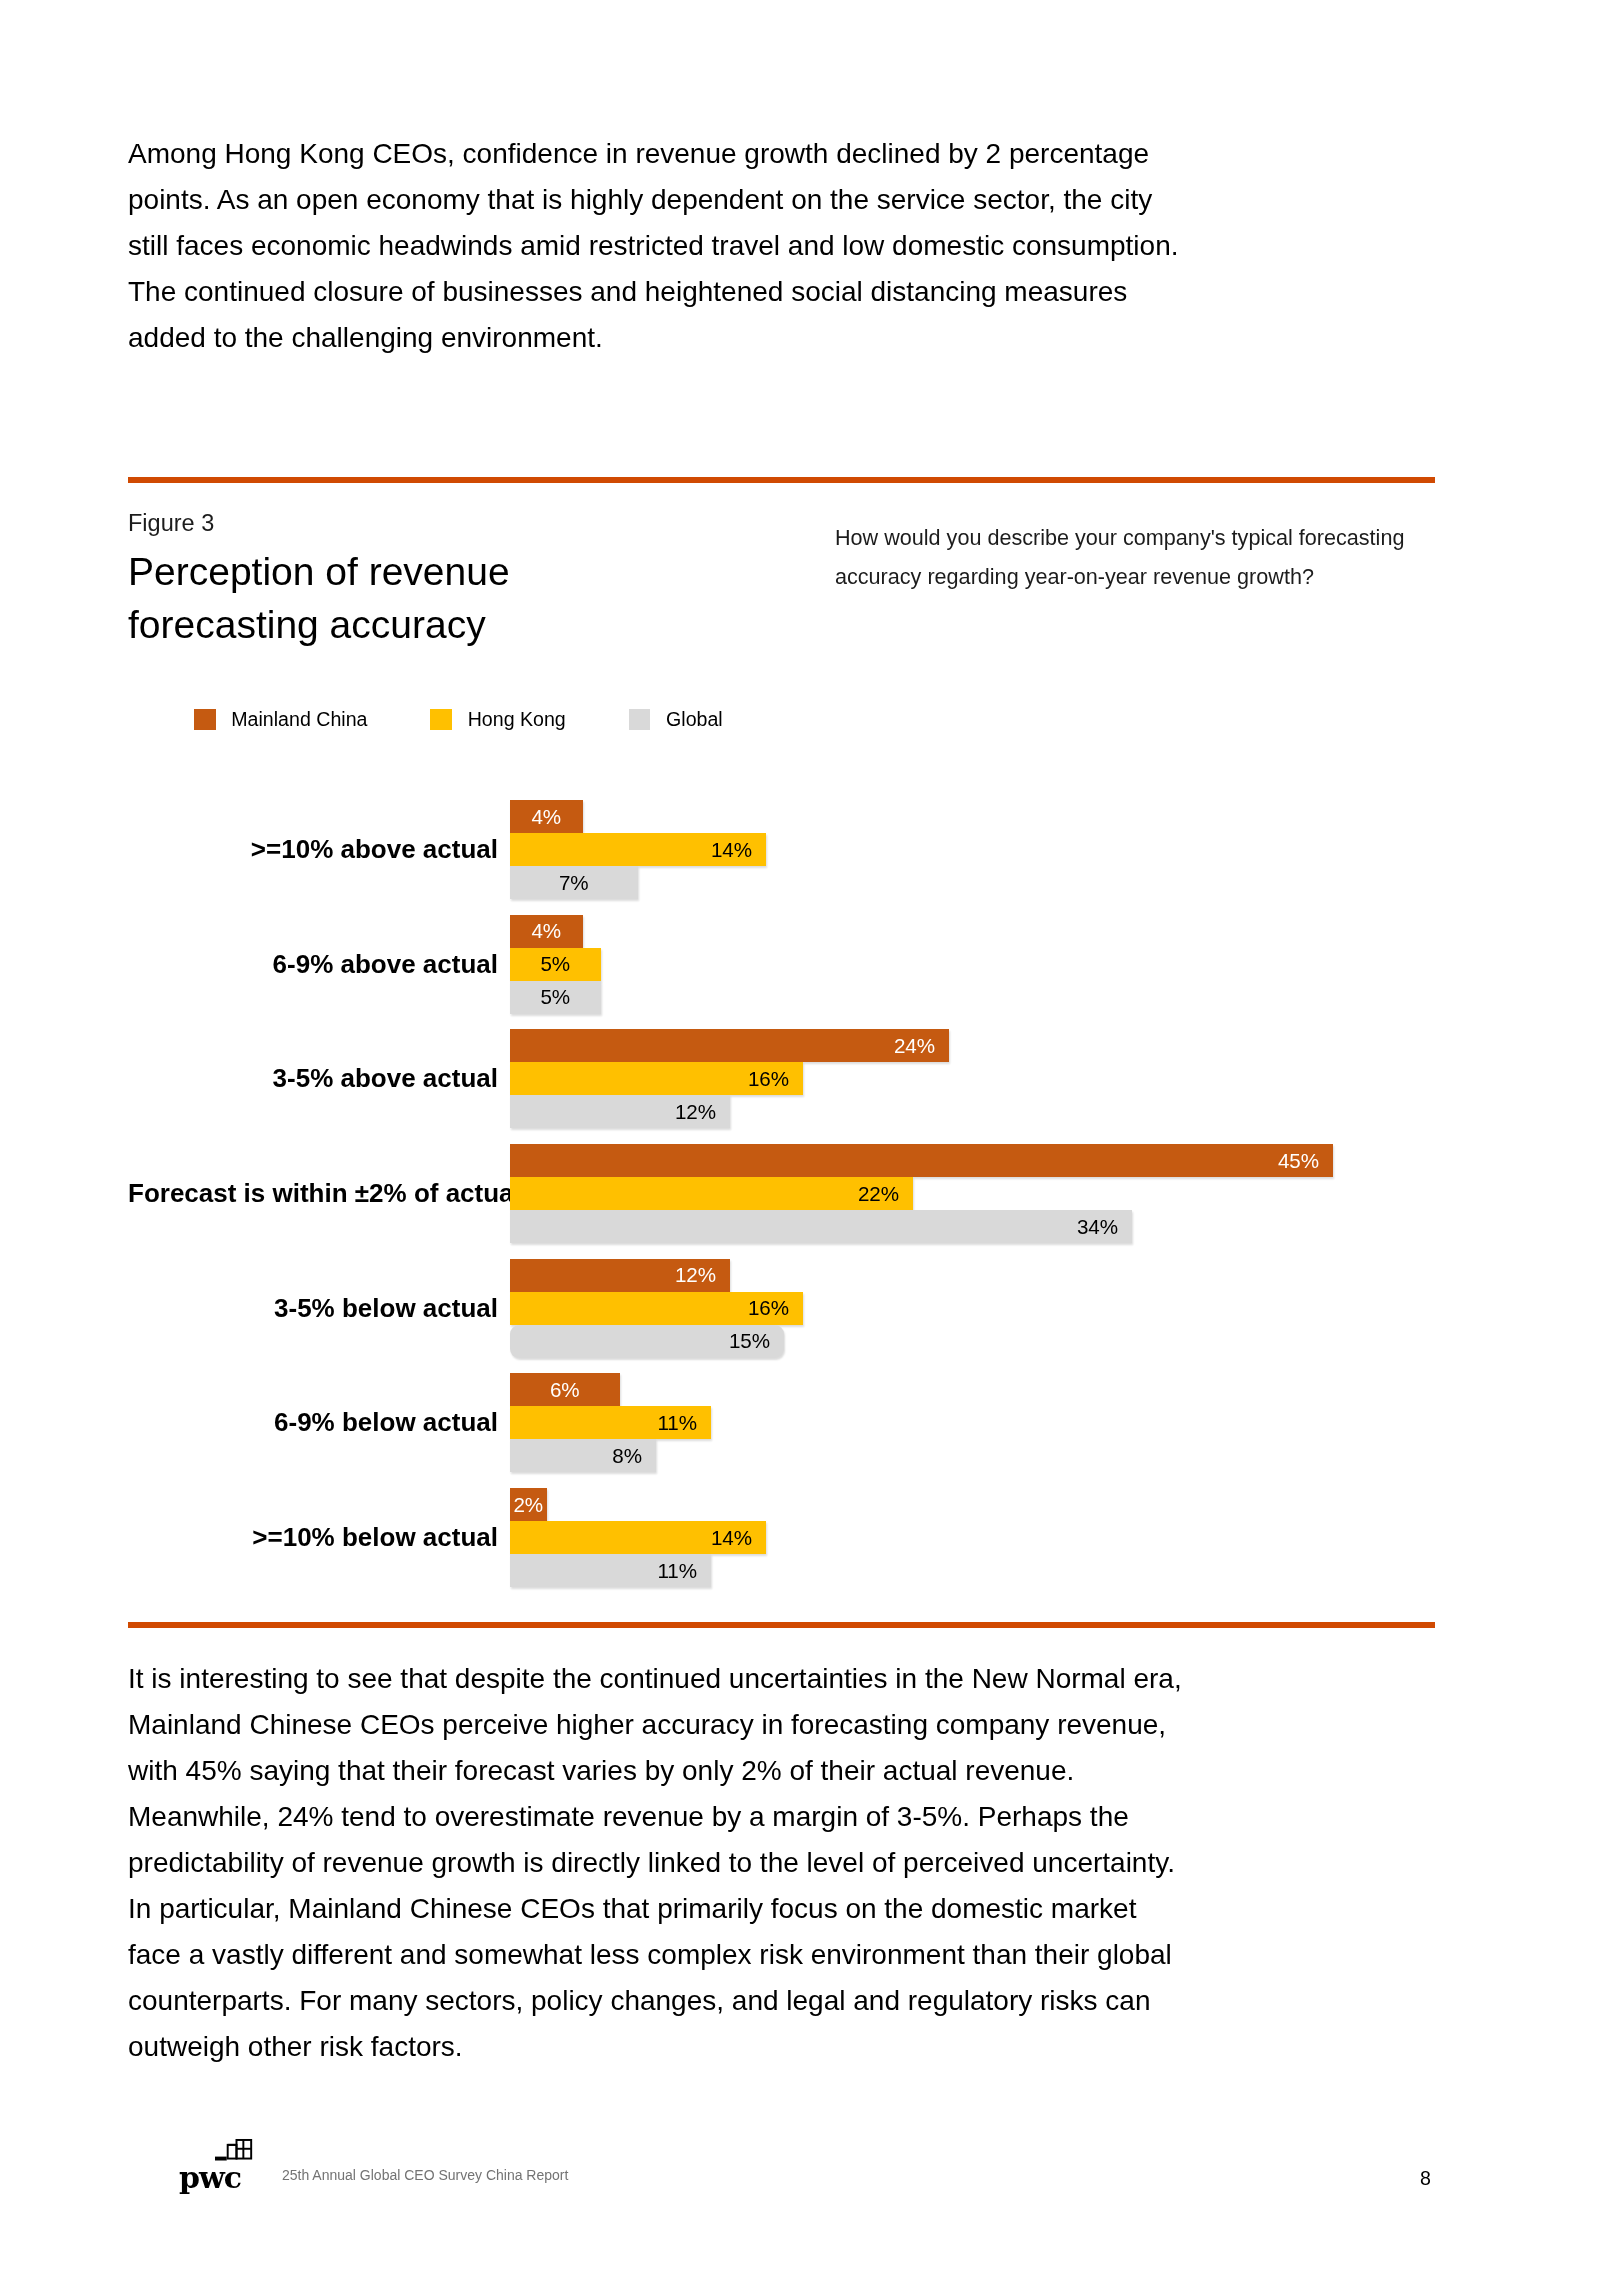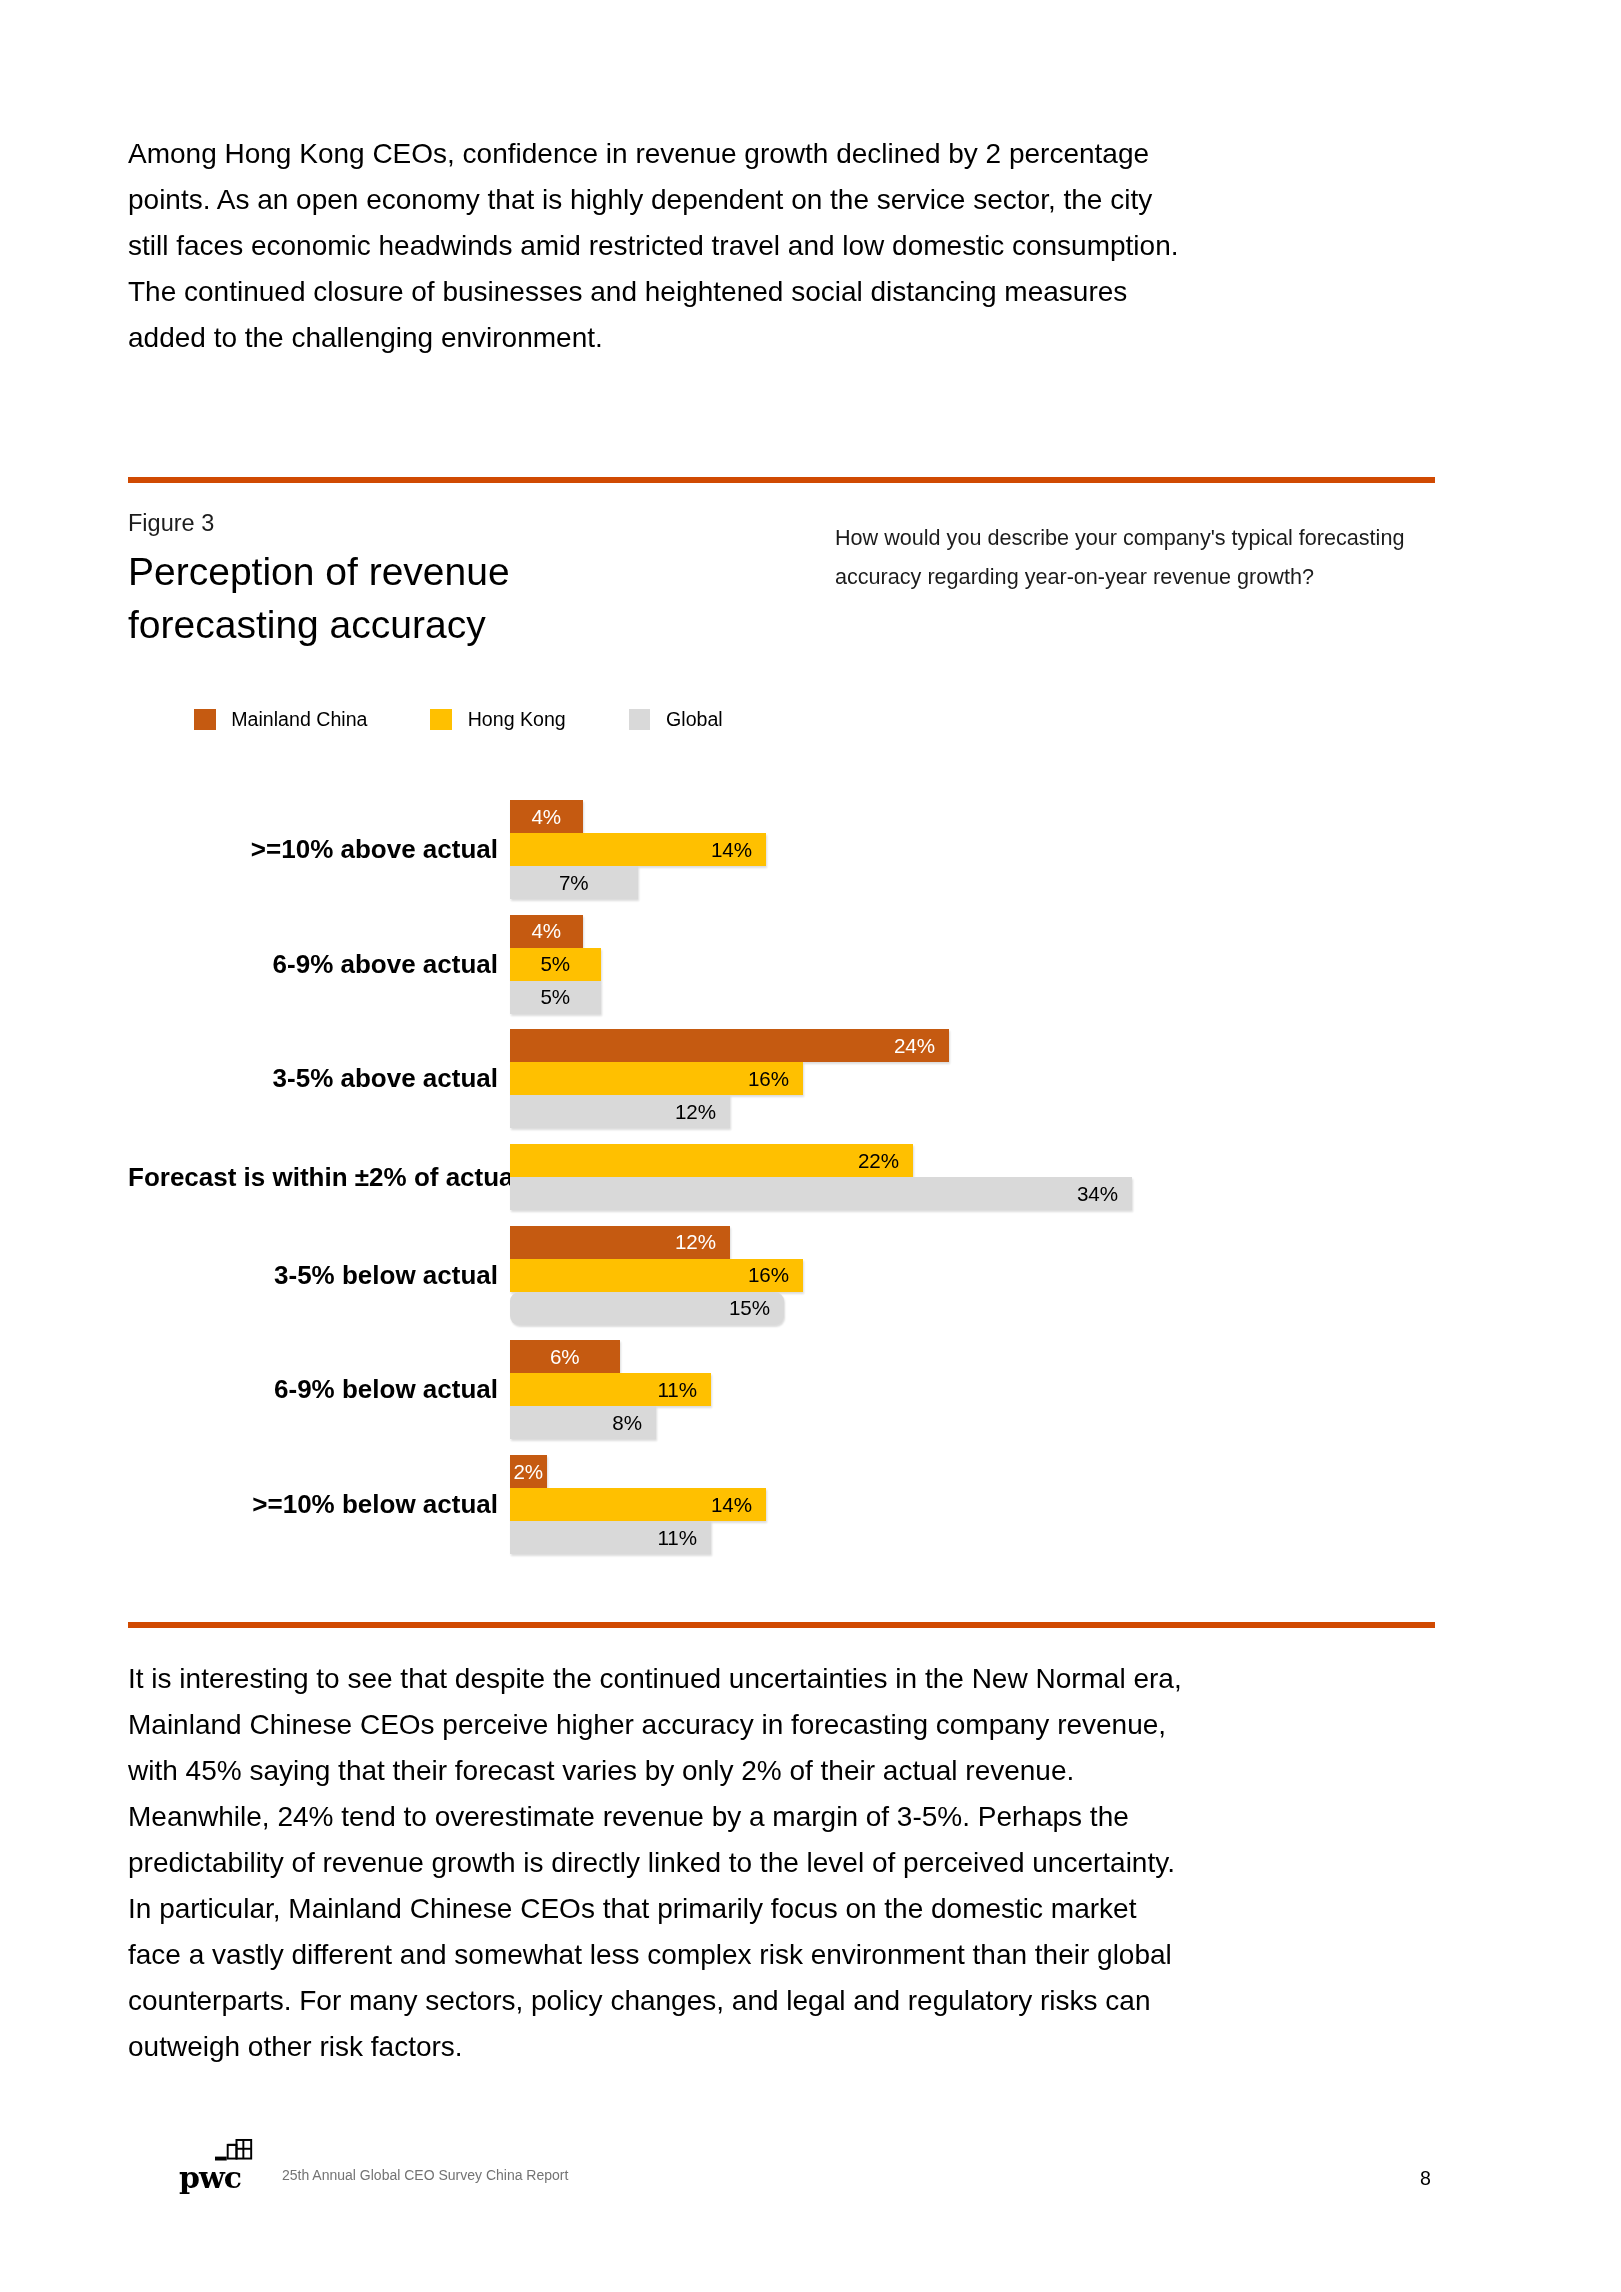--- a/index.html
+++ b/index.html
@@ -107,20 +107,23 @@
             <span class="bar-value" style="color: rgb(0, 0, 0); padding-right: 13.7px;">16%</span>
           </div>
           <div class="bar" style="width: 220px; background: rgb(217, 217, 217); justify-content: flex-end;">
             <span class="bar-value" style="color: rgb(0, 0, 0); padding-right: 13.7px;">12%</span>
           </div>
         </div>
       </div>
       <div class="chart-row">
         <div class="cat-label">Forecast is within ±2% of actual</div>
         <div class="bars">
+          <div class="bar" style="width: 823px; background: rgb(197, 90, 17); justify-content: flex-end;">
+            <span class="bar-value" style="color: rgb(255, 255, 255); padding-right: 13.7px;">45%</span>
+          </div>
           <div class="bar" style="width: 403px; background: rgb(255, 192, 0); justify-content: flex-end; align-items: center;">
             <span class="bar-value" style="color: rgb(0, 0, 0); padding-right: 13.7px;">22%</span>
           </div>
           <div class="bar" style="width: 622px; background: rgb(217, 217, 217); justify-content: flex-end;">
             <span class="bar-value" style="color: rgb(0, 0, 0); padding-right: 13.7px;">34%</span>
           </div>
         </div>
       </div>
       <div class="chart-row">
         <div class="cat-label">3-5% below actual</div>

